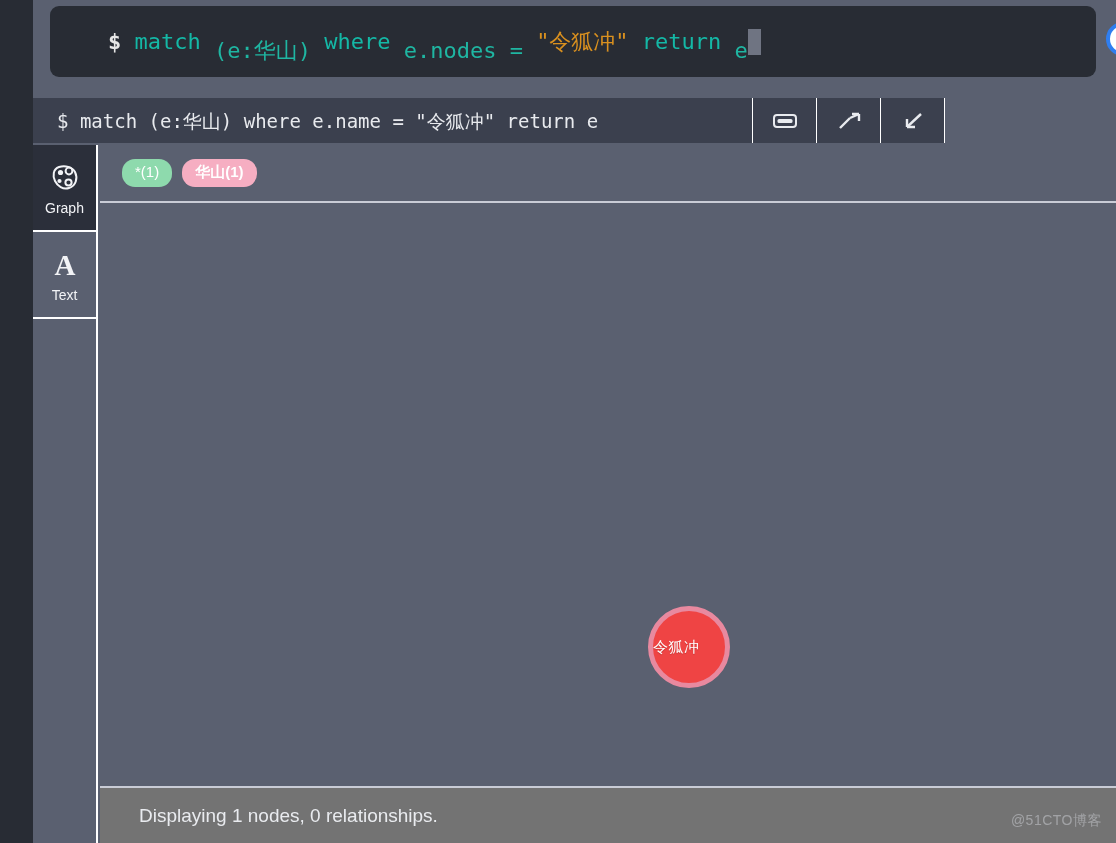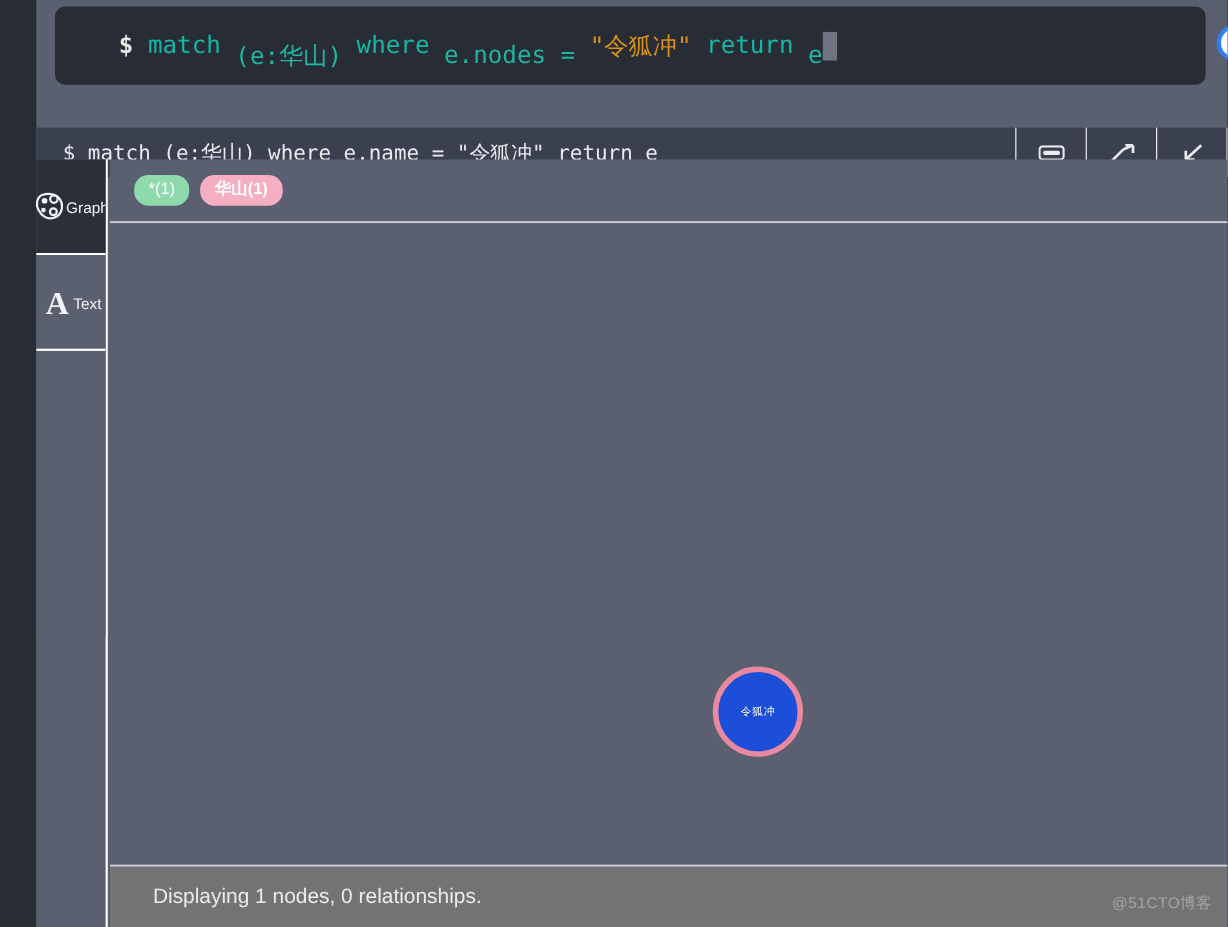--- a/index.html
+++ b/index.html
@@ -26,22 +26,22 @@
     top: 0;
     width: 1083px;
     height: 843px;
     background: #5a6070;
   }
 
   
   .toolbar {
     position: absolute;
     left: 33px;
-    top: 116px;
-    width: 1083px;
+    top: 98px;
+    width: 912px;
     height: 45px;
     background: #3b404e;
     display: flex;
     align-items: center;
   }
   .toolbar-query {
     flex: 1 1 auto;
     padding-left: 24px;
     color: #e8eaee;
     font-size: 19px;
@@ -76,20 +76,21 @@
     width: 65px;
     height: 698px;
     background: #5a6070;
     border-right: 2px solid #ffffff;
   }
   .nav-item {
     position: relative;
     height: 87px;
     border-bottom: 2px solid #ffffff;
     display: flex;
+    flex-direction: column;
     align-items: center;
     justify-content: center;
     color: #f0f1f4;
     background: #5a6070;
   }
   .nav-item.active { background: #2b2f3a; }
   .nav-icon {
     height: 38px;
     display: flex;
     align-items: center;
@@ -154,27 +155,26 @@
     overflow: hidden;
   }
 
   .node {
     position: absolute;
     left: 548px;
     top: 403px;
     width: 82px;
     height: 82px;
     border-radius: 50%;
-    background: #1d4ed8;
+    background: #ef4444;
     border: 5px solid #e8899f;
     display: flex;
     align-items: center;
-    justify-content: center;
     color: #ffffff;
-    font-size: 10px;
+    font-size: 15px;
     letter-spacing: 0.5px;
     text-shadow: 0 1px 1px rgba(0,0,0,.18);
   }
 
   .canvas-bottom-divider {
     position: absolute;
     left: 0;
     top: 641px;
     width: 1016px;
     height: 2px;

